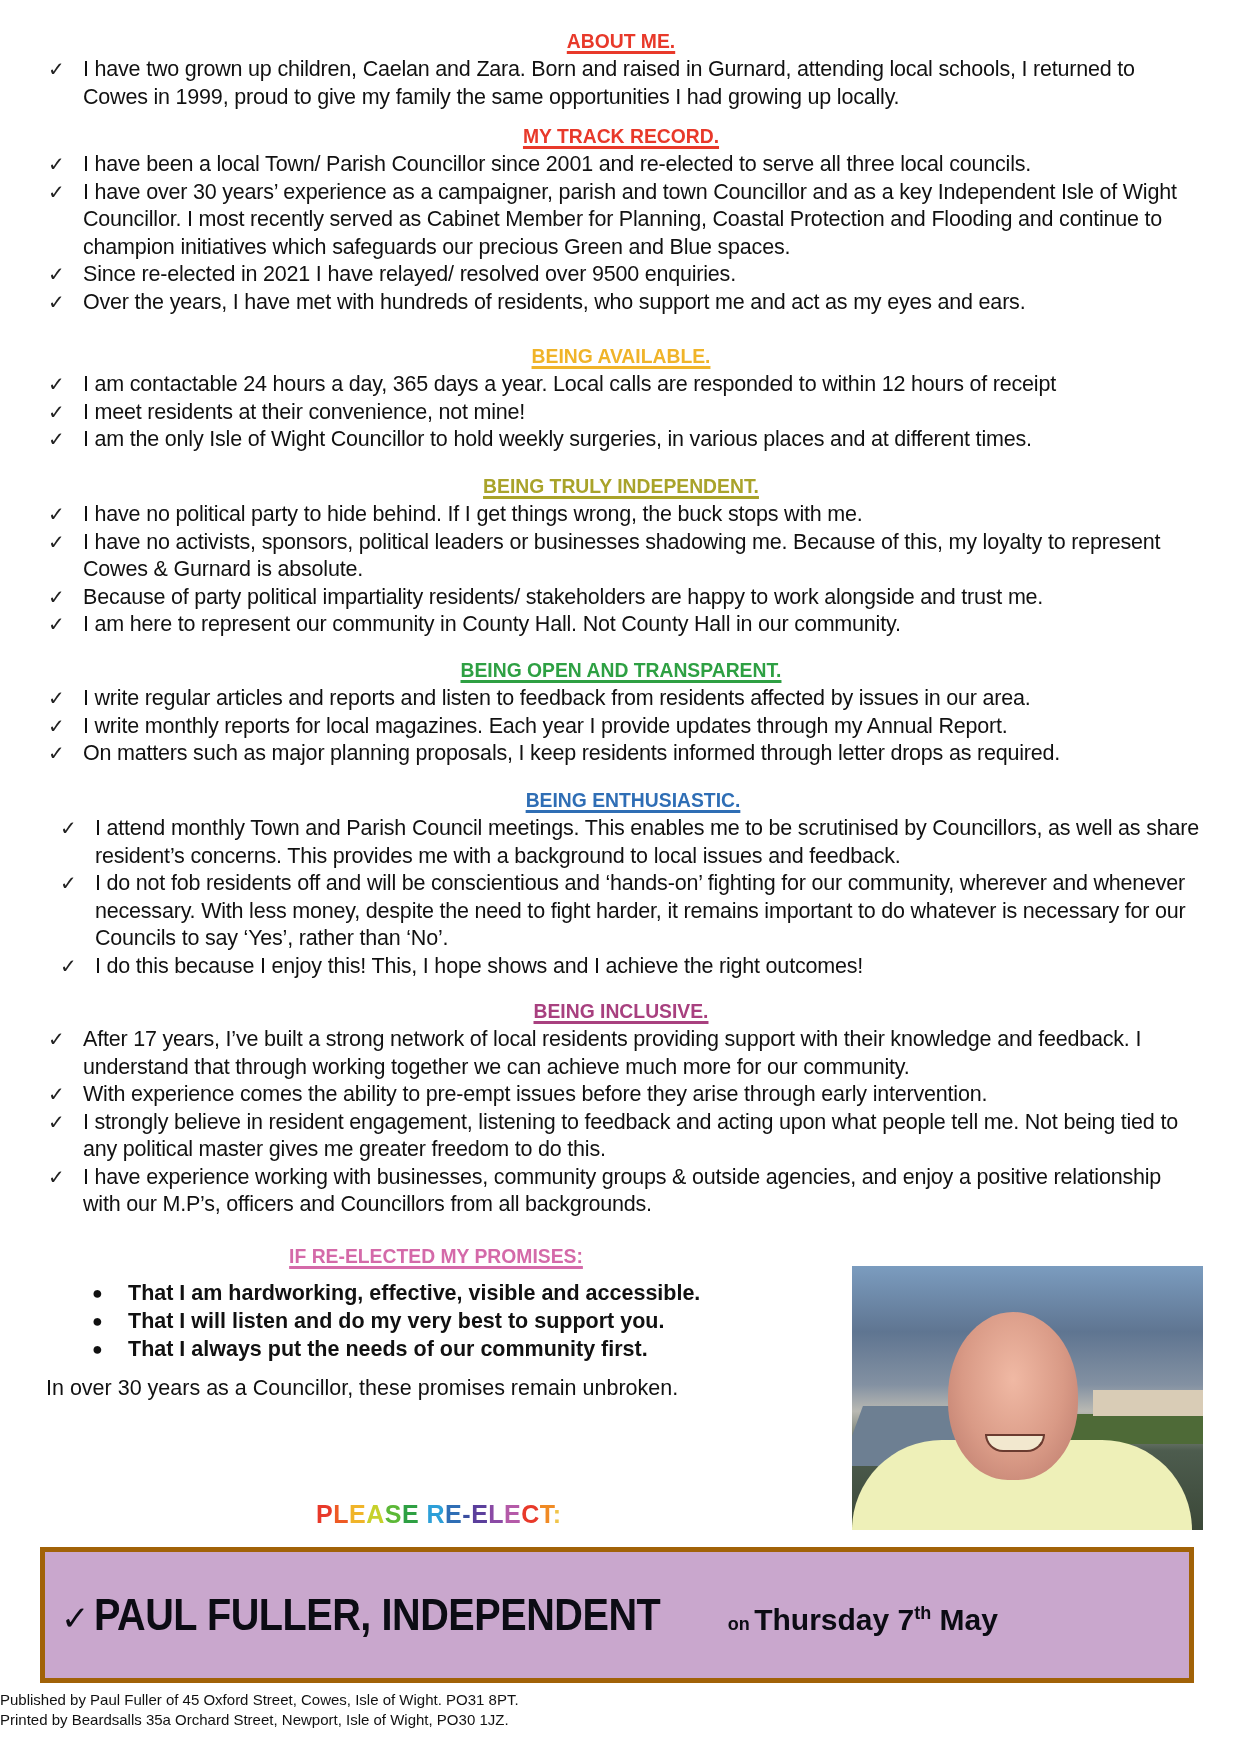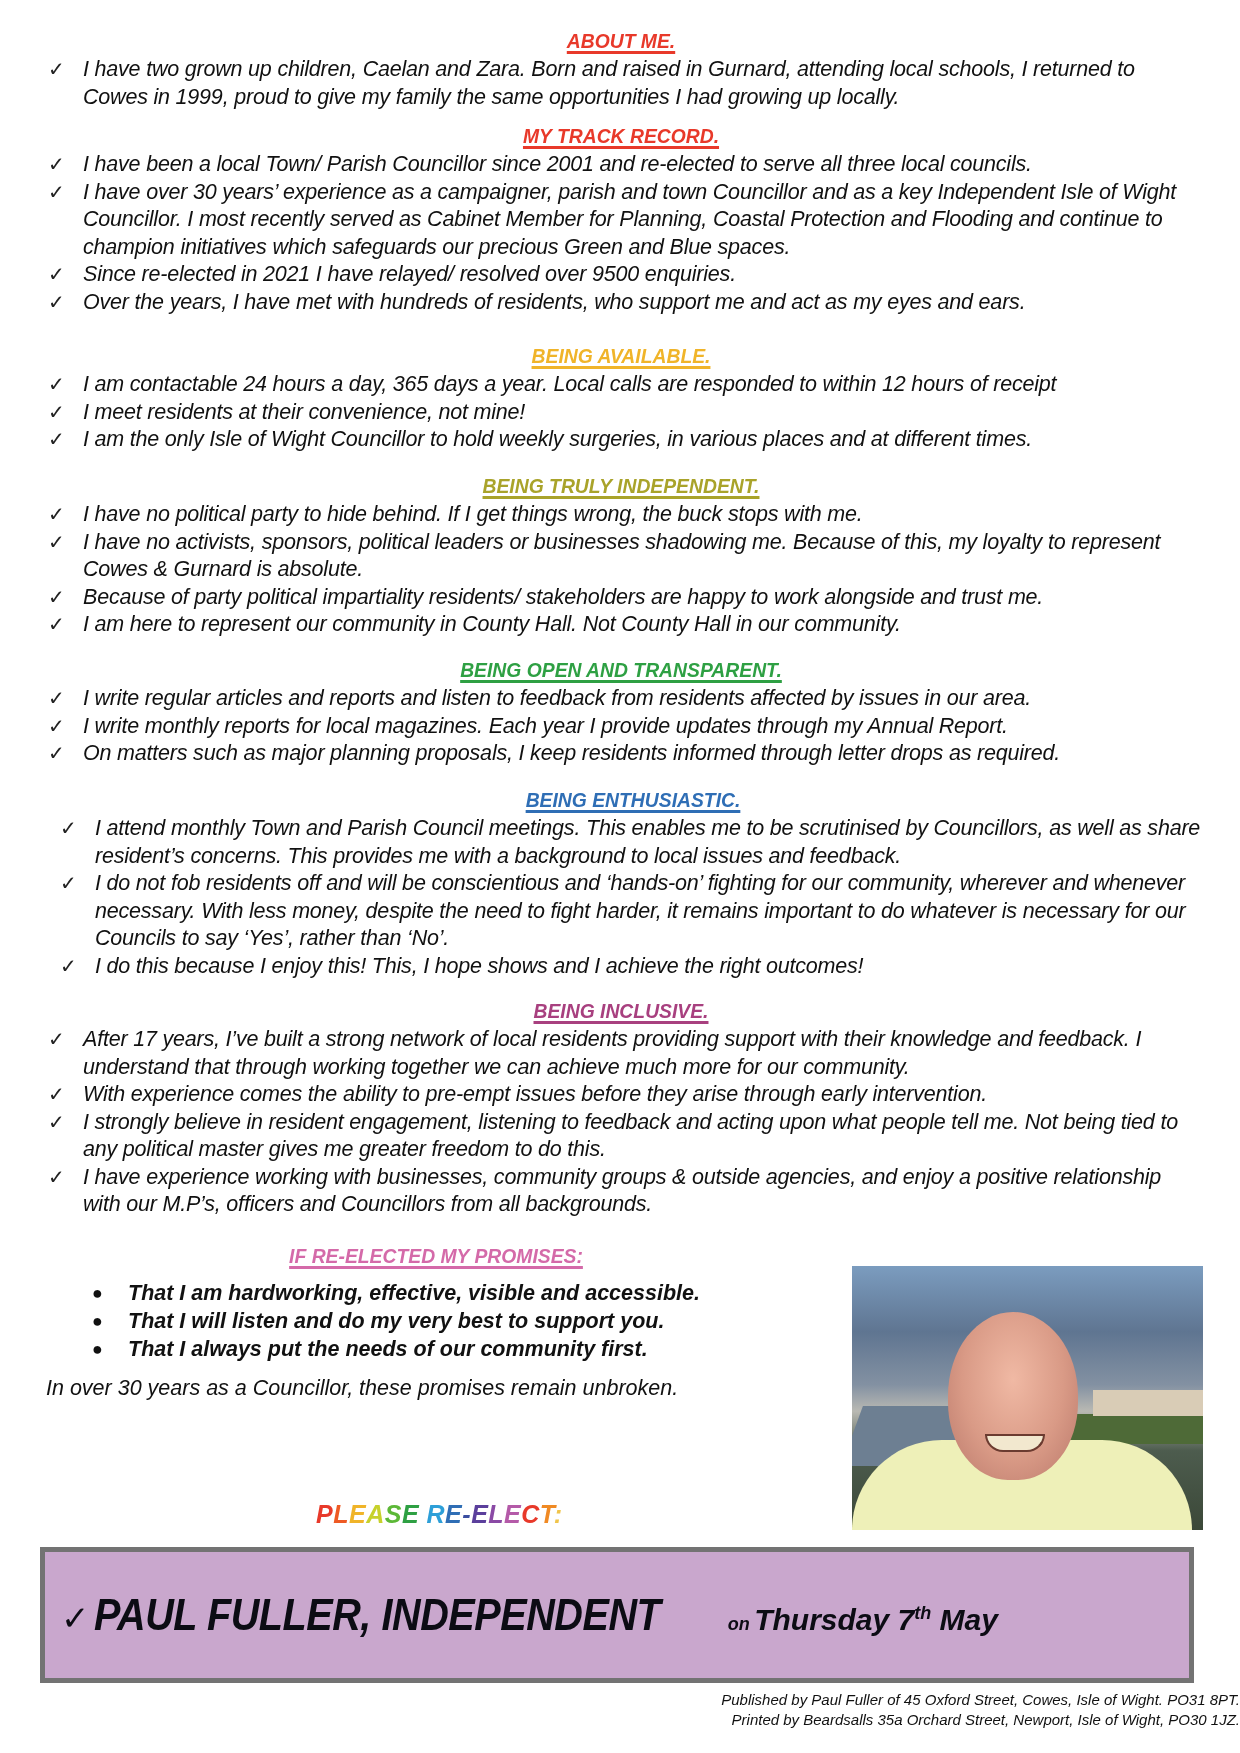--- a/index.html
+++ b/index.html
@@ -1,20 +1,20 @@
 <!DOCTYPE html>
 <html><head>
 <meta charset="utf-8">
 <style>
   html, body { margin: 0; padding: 0; }
   body {
     width: 1240px; height: 1753px; background: #ffffff; position: relative; overflow: hidden;
     font-family: "Liberation Sans", sans-serif; color: #111;
   }
-  .page { position: absolute; left: 0; top: 0; width: 1240px; height: 1753px; font-style: italic; }
+  .page { position: absolute; left: 0; top: 0; width: 1240px; height: 1753px; }
   .section { position: absolute; left: 46px; width: 1150px; }
   .heading {
     text-align: center; font-weight: bold; font-size: 21px; text-decoration: underline;
     text-decoration-thickness: 3px; text-underline-offset: 3px; line-height: 26px; margin-bottom: 2px;
     transform: scaleX(0.92);
   }
   ul.checks { list-style: none; margin: 0; padding: 0; }
   ul.checks li {
     position: relative; padding-left: 37px; font-size: 21.5px; line-height: 27.5px; letter-spacing: -0.2px;
   }
@@ -60,32 +60,32 @@
     position: absolute; left: 96px; top: 46px; width: 130px; height: 168px;
     background: radial-gradient(ellipse at 50% 40%, #f0b9a4 0%, #d99a86 55%, #b9786a 100%);
     border-radius: 50% 50% 46% 46%;
   }
   .photo .smile {
     position: absolute; left: 133px; top: 168px; width: 56px; height: 14px; background: #f2e8cf;
     border-radius: 0 0 30px 30px; border: 2px solid #6b3b30;
   }
   .banner {
     position: absolute; left: 40px; top: 1547px; width: 1154px; height: 136px;
-    background: #c9a7cd; border: 5px solid #737373; box-sizing: border-box; text-align: center;
+    background: #c9a7cd; border: 5px solid #a16207; box-sizing: border-box; text-align: center;
   }
   .banner-text {
     position: absolute; left: 16px; top: 38px; font-weight: bold; color: #0c0c14; white-space: nowrap;
   }
   .banner-text .tick2 { font-size: 34px; font-family: "DejaVu Sans", sans-serif; font-weight: normal; }
   .banner-text .name { font-size: 44px; display: inline-block; transform: scaleX(0.9); transform-origin: left; letter-spacing: -0.5px; }
   .banner-text .on { font-size: 18px; }
   .banner-text .date { font-size: 30px; }
   .banner-text sup { font-size: 18px; }
   .footer {
-    position: absolute; left: 0; top: 1690px; width: 1240px; text-align: right;
+    position: absolute; left: 0; top: 1690px; width: 1240px; text-align: left;
     font-size: 15px; line-height: 20px; color: #111;
   }
 </style>
 </head>
 <body>
 
 <div class="page">
 
   <div id="sections">
       <div class="section" style="top: 28px;">

